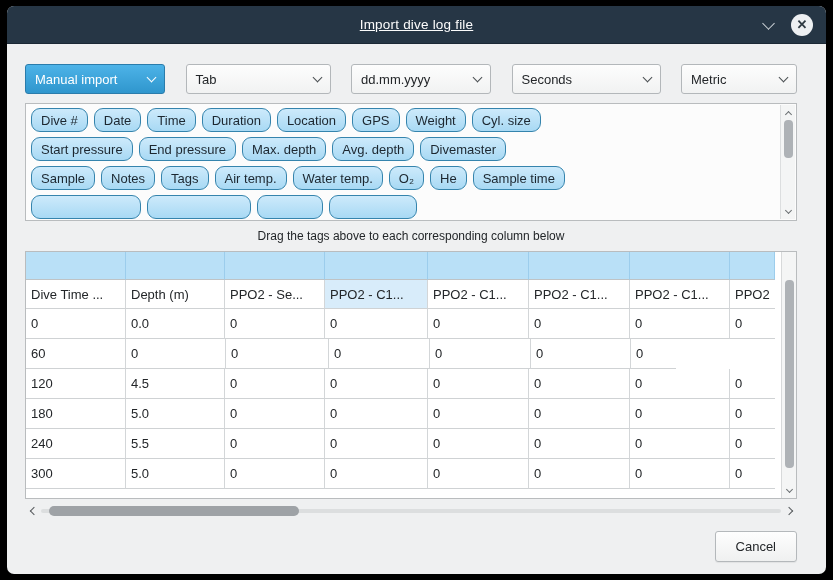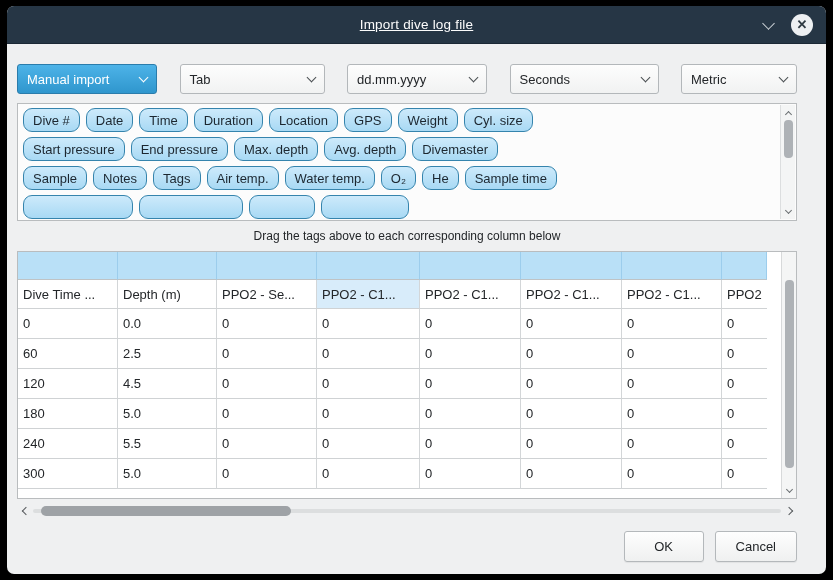--- a/index.html
+++ b/index.html
@@ -24,21 +24,21 @@
   .chev-up   { transform: rotate(225deg); margin-bottom: -3px; }
   .chev-left { transform: rotate(135deg); margin-left: 3px; }
   .chev-right{ transform: rotate(-45deg); margin-right: 3px; }
   .tb-chev { border-color: #cdd3d8; width: 9px; height: 9px; }
   .close-btn {
     width: 22px; height: 22px; border-radius: 50%; background: #edf0f2;
     display: flex; align-items: center; justify-content: center;
     color: #2e3a42; font-size: 13px; font-weight: bold; line-height: 1;
   }
   
-  .content { padding: 0 29px 0 10px; }
+  .content { padding: 0 29px 0 18px; }
   .toolbar { display: flex; justify-content: space-between; margin-top: 20px; }
   .combo {
     height: 30px; border: 1px solid #b3b7ba; border-radius: 3px;
     background: linear-gradient(#fdfdfd, #f1f2f2);
     display: flex; align-items: center; justify-content: space-between;
     padding: 0 9px; font-size: 13px; color: #232629;
   }
   .combo.primary {
     background: linear-gradient(#4db3e8, #2f96cd);
     border-color: #2a7cab; color: #fff;
@@ -222,21 +222,20 @@
           <div class="tcell c1">0.0</div>
           <div class="tcell c2">0</div>
           <div class="tcell c3">0</div>
           <div class="tcell c4">0</div>
           <div class="tcell c5">0</div>
           <div class="tcell c6">0</div>
           <div class="tcell c7">0</div>
         </div>
         <div class="trow data-row">
           <div class="tcell c0">60</div>
-          <div class="tcell c1">2.5</div>
           <div class="tcell c2">0</div>
           <div class="tcell c3">0</div>
           <div class="tcell c4">0</div>
           <div class="tcell c5">0</div>
           <div class="tcell c6">0</div>
           <div class="tcell c7">0</div>
         </div>
         <div class="trow data-row">
           <div class="tcell c0">120</div>
           <div class="tcell c1">4.5</div>
@@ -291,18 +290,17 @@
           <span class="chev chev-left"></span>
         </span>
       <span class="hs-track"></span>
       <span class="hs-handle"></span>
       <span class="hs-arrow right">
           <span class="chev chev-right"></span>
         </span>
     </div>
 
     <div class="footer">
-      <button class="btn">OK</button>
       <button class="btn">Cancel</button>
     </div>
 
   </div>
 </div>
 
 </body></html>

